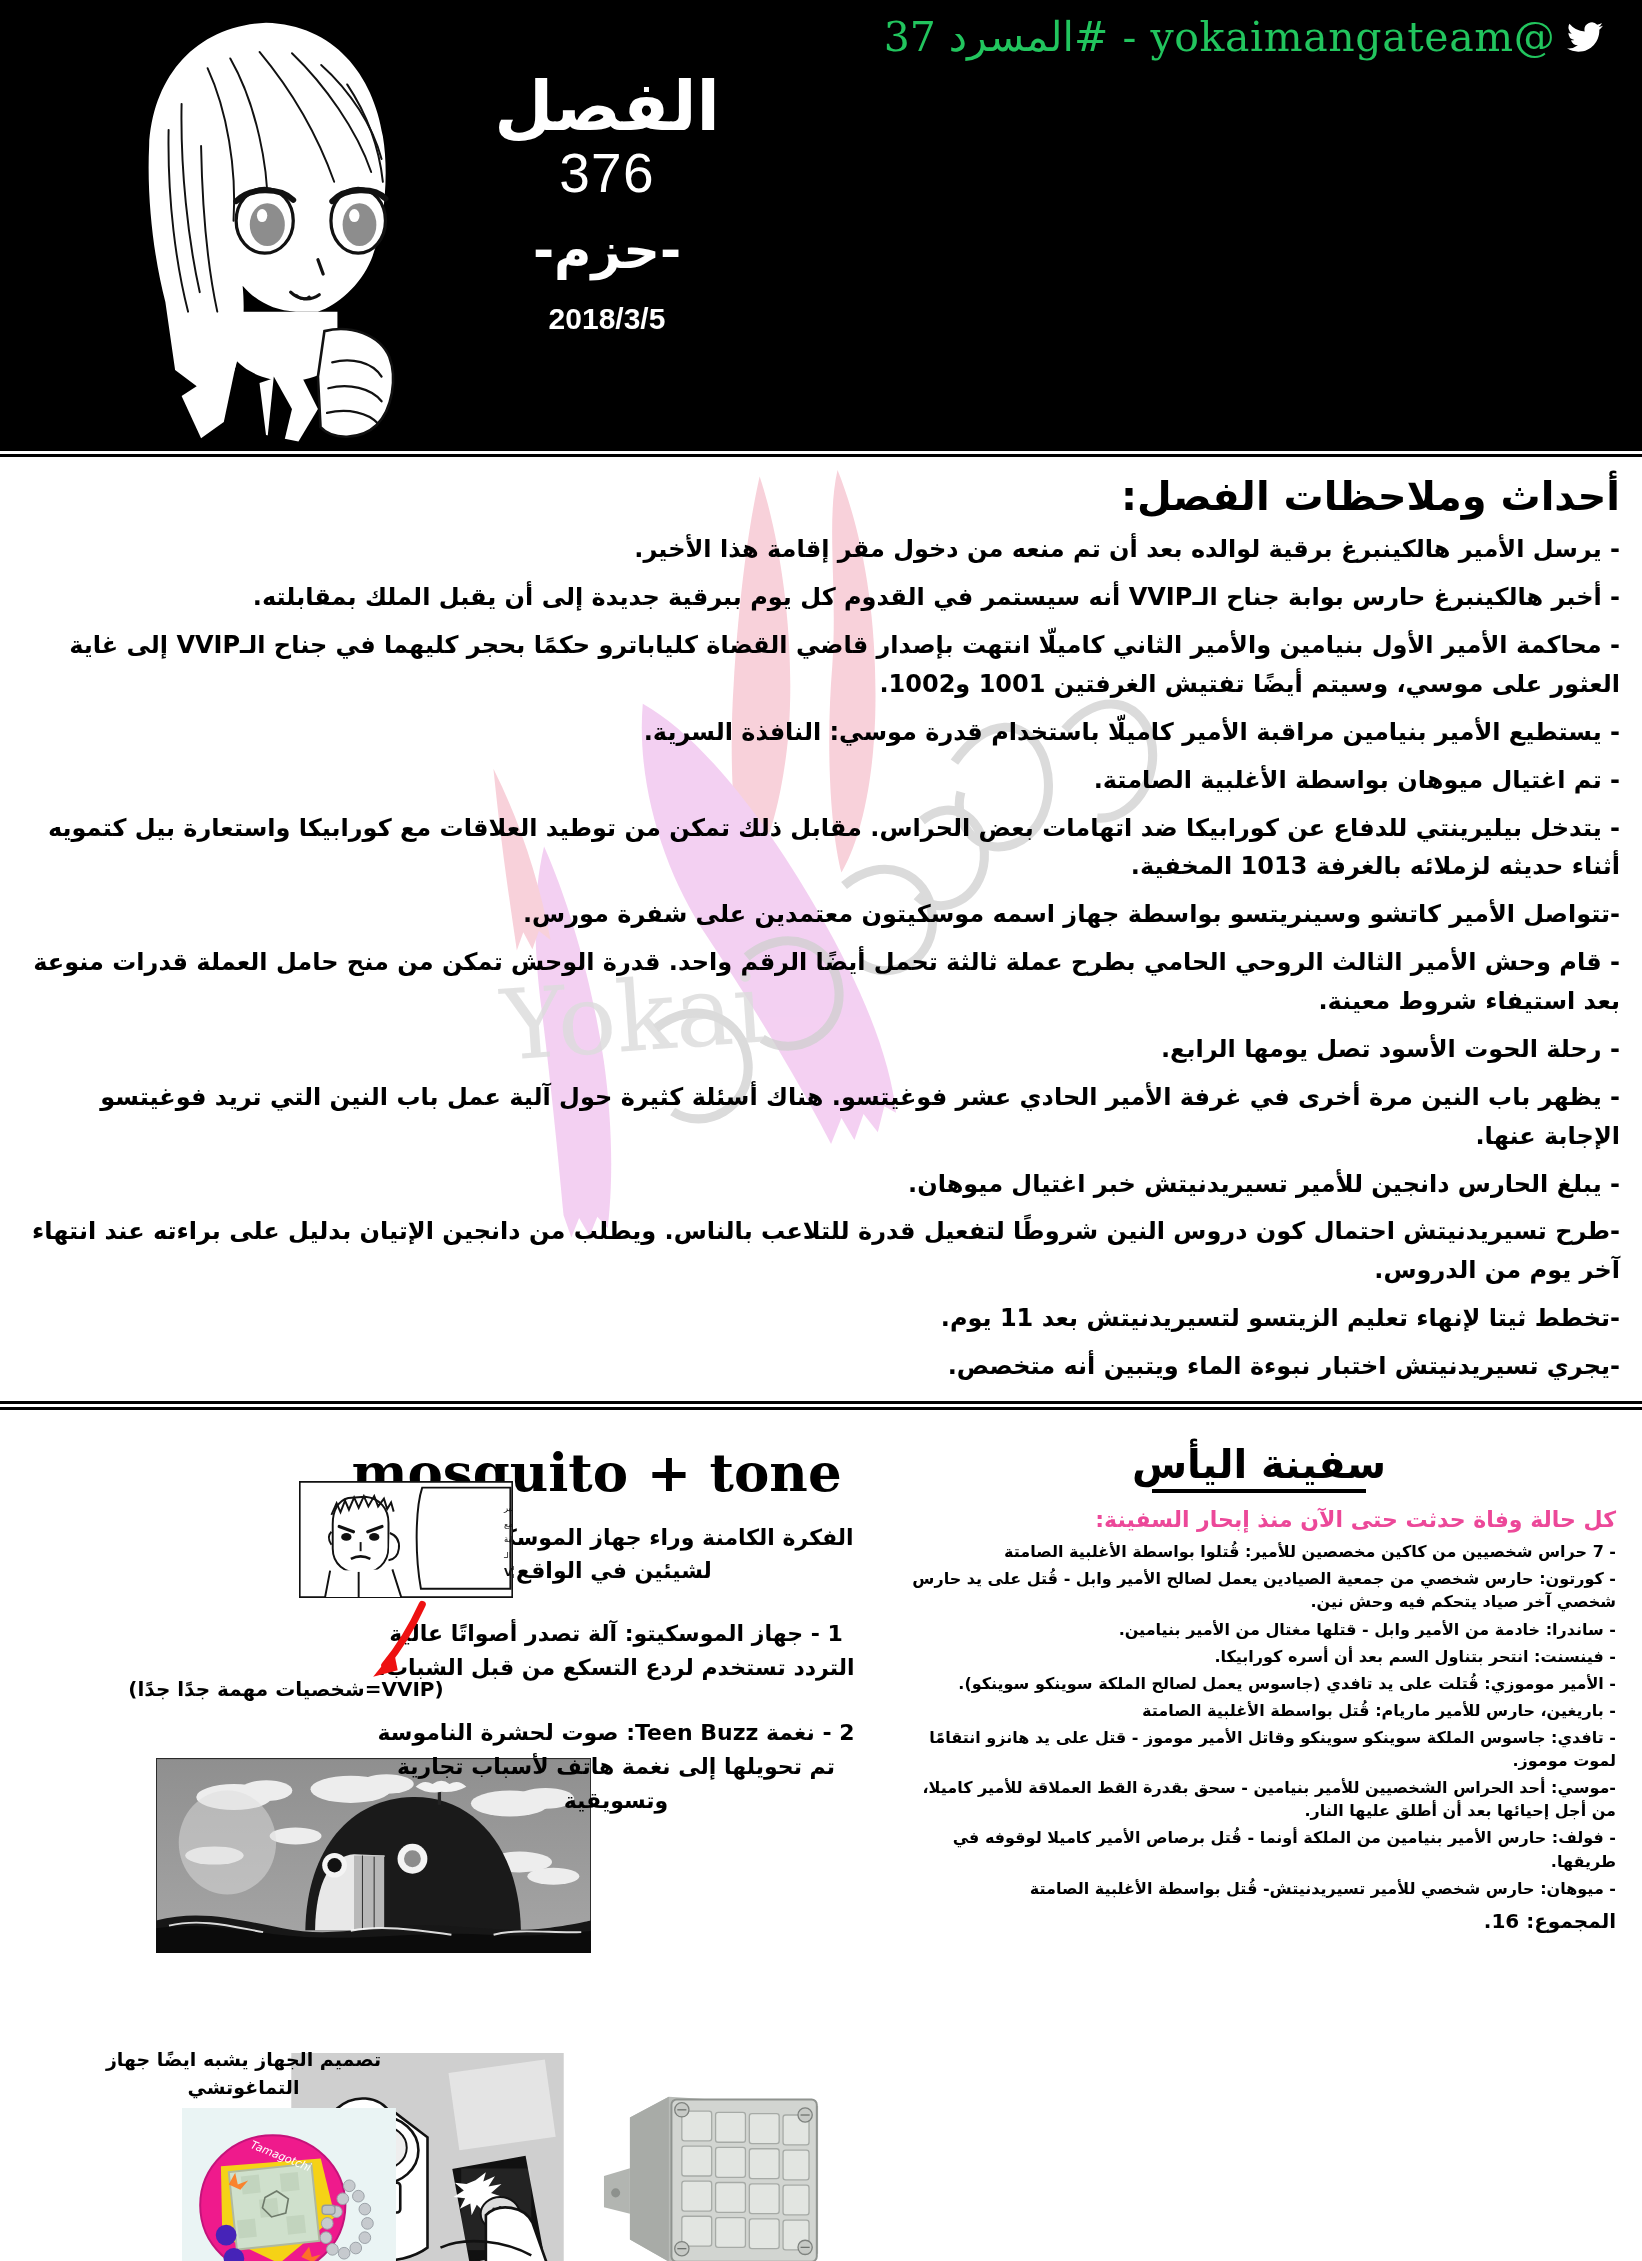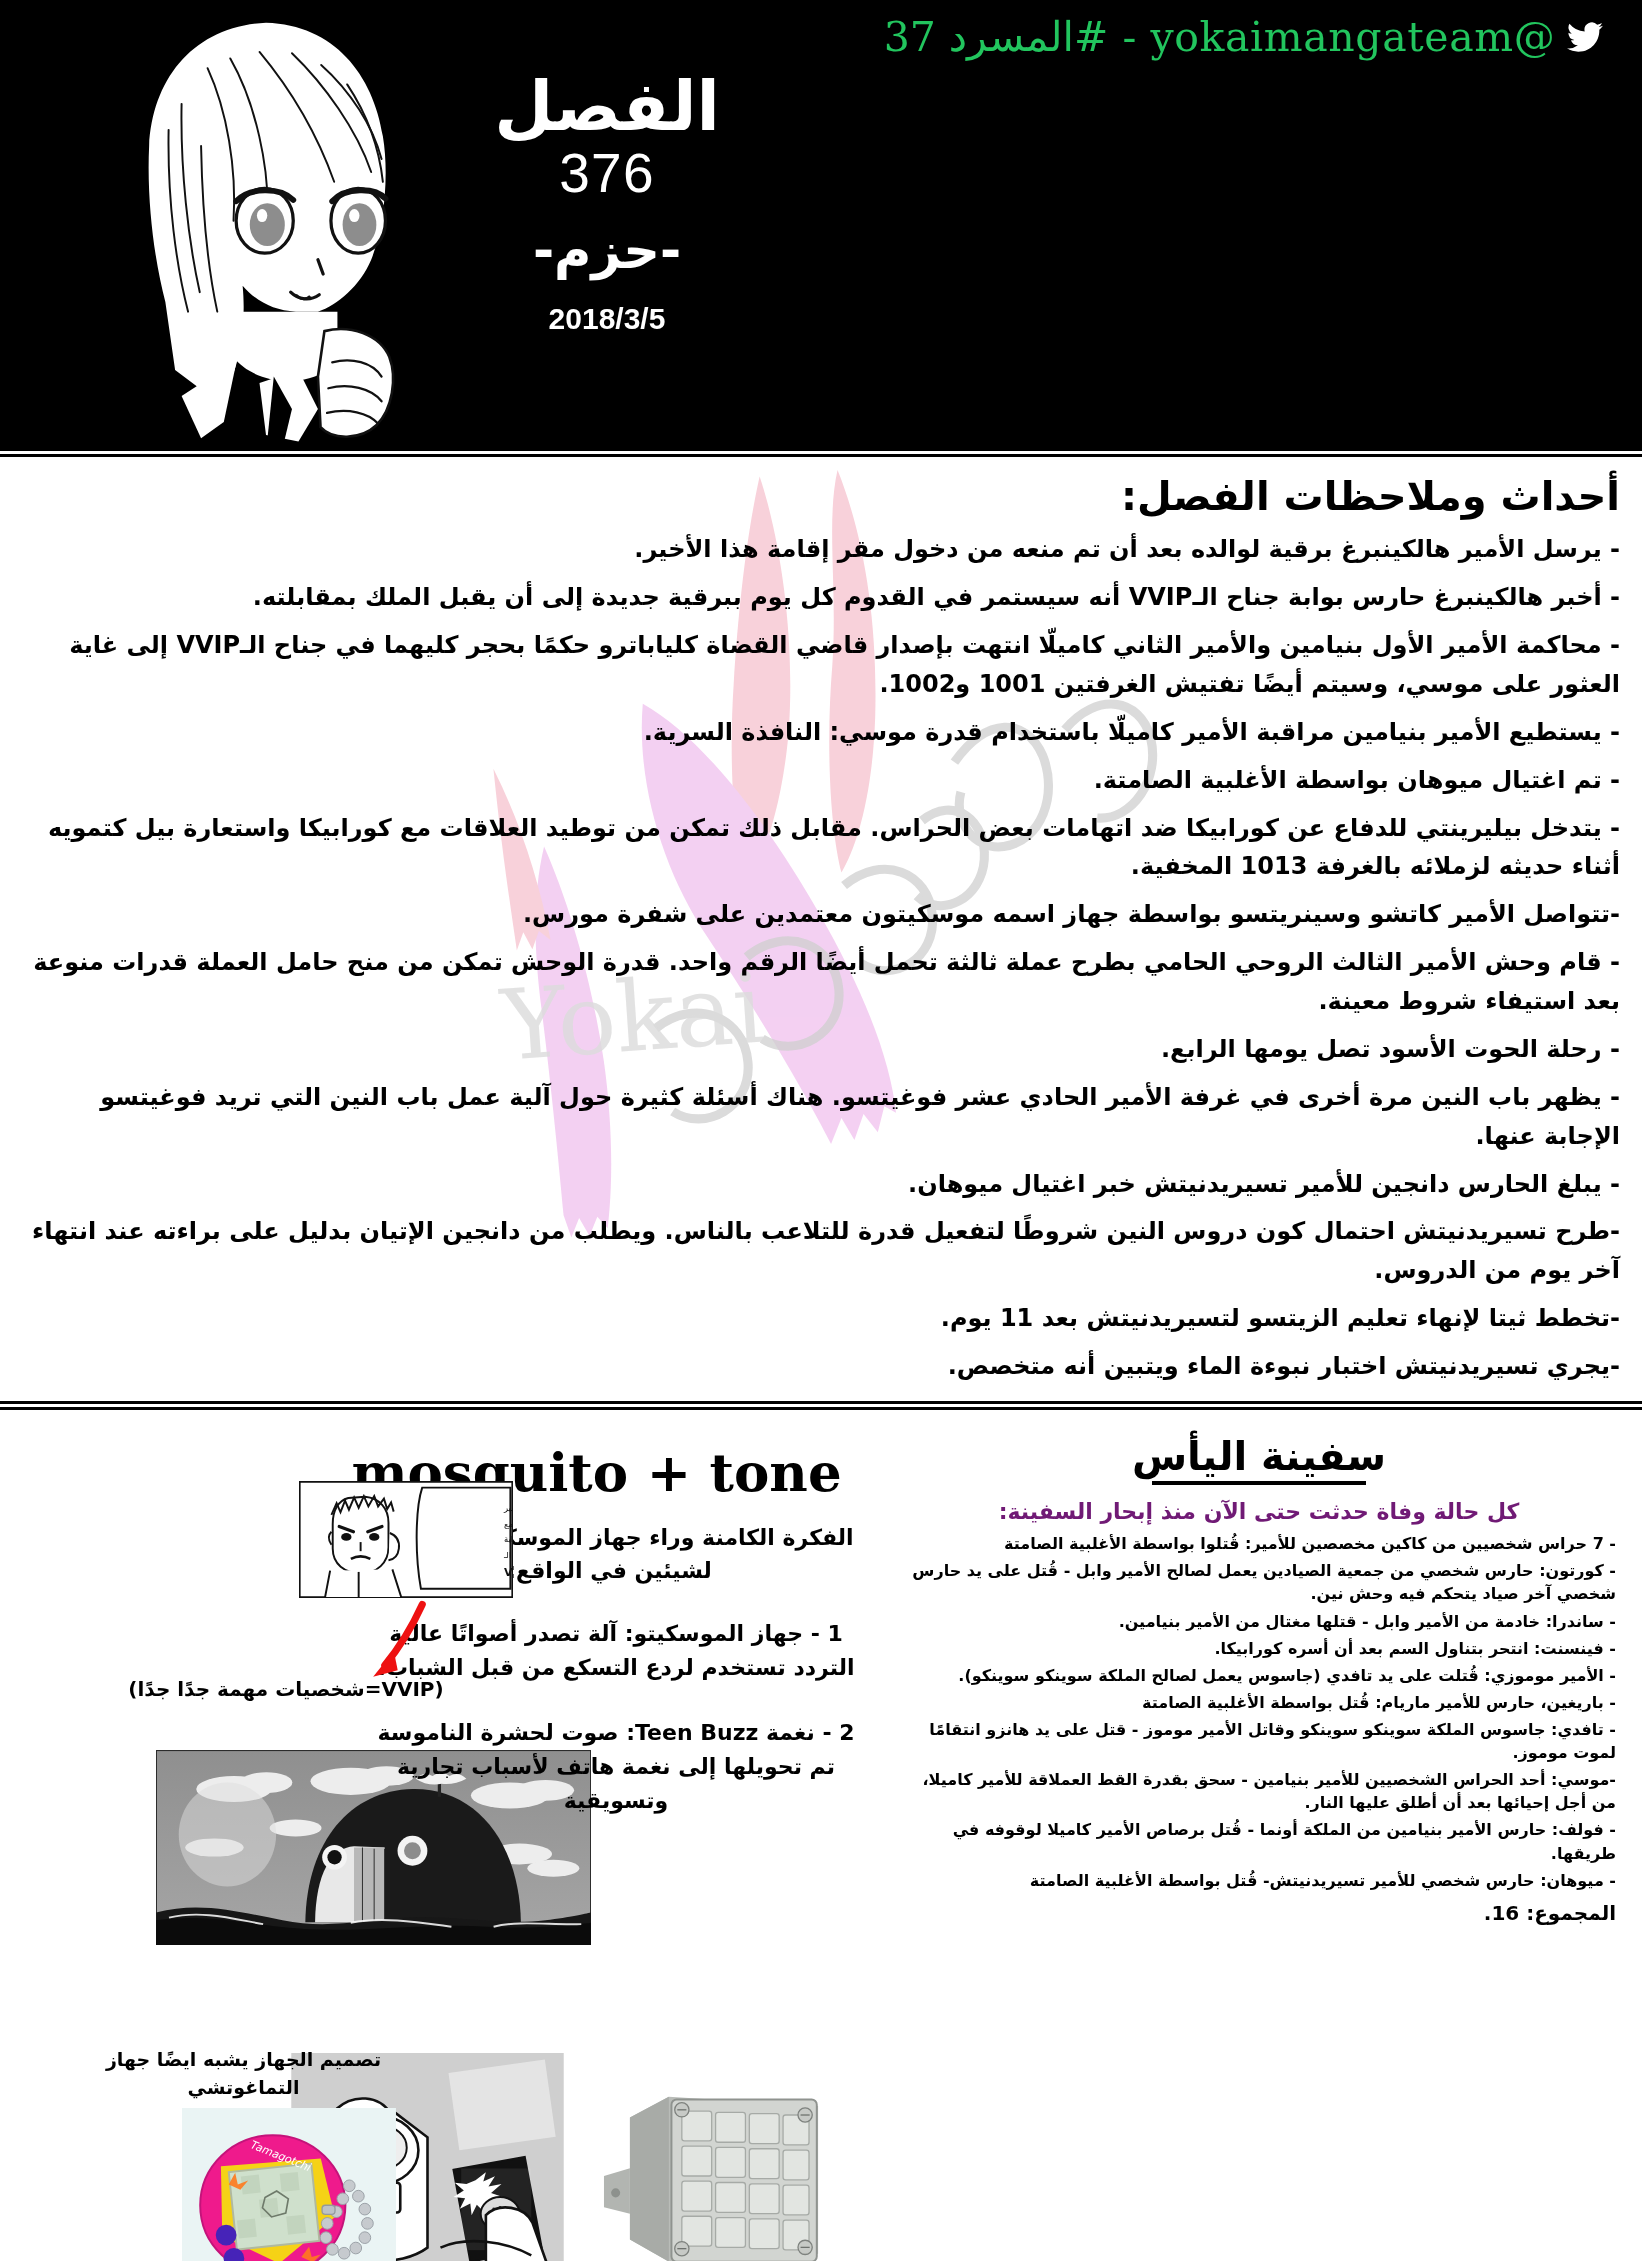--- a/index.html
+++ b/index.html
@@ -85,36 +85,36 @@
   }
 
   
   .bottom{
     position:relative;
     display:flex;flex-direction:row;
     width:1642px;
     direction:rtl;
   }
   .col-right{
-    width:753px;padding:17px 26px 0 13px;box-sizing:border-box;
+    width:753px;padding:25px 26px 0 13px;box-sizing:border-box;
     direction:rtl;text-align:right;
   }
   .col-left{
     width:889px;padding:21px 13px 0 26px;box-sizing:border-box;
     direction:rtl;position:relative;
   }
 
   .ship-title{
     font-size:40px;font-weight:700;text-align:center;margin:5.2px 0 2.6px 0;color:#000;
   }
   .ship-underline{
     width:214px;height:3.9px;background:#000;margin:2.6px auto 14.3px auto;
   }
   .ship-intro{
-    font-size:22px;font-weight:700;text-align:center;margin:0 0 7.8px 0;color:#701a75;
+    font-size:22px;font-weight:700;margin:0 0 7.8px 0;color:#ec4899;
   }
   .ship-item{
     font-size:16px;font-weight:600;line-height:1.45;margin:0 0 3.9px 0;color:#000;
   }
   .ship-total{
     font-size:20px;font-weight:600;margin-top:9px;color:#000;text-align:right;
   }
 
   
   .mosq-title{

